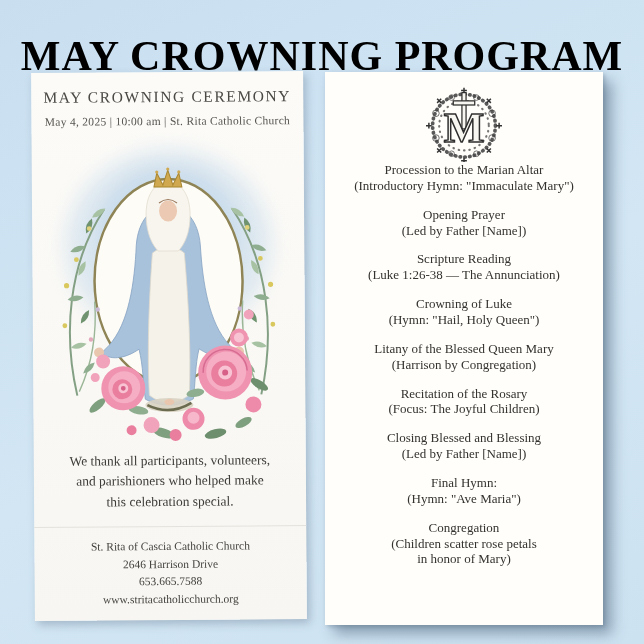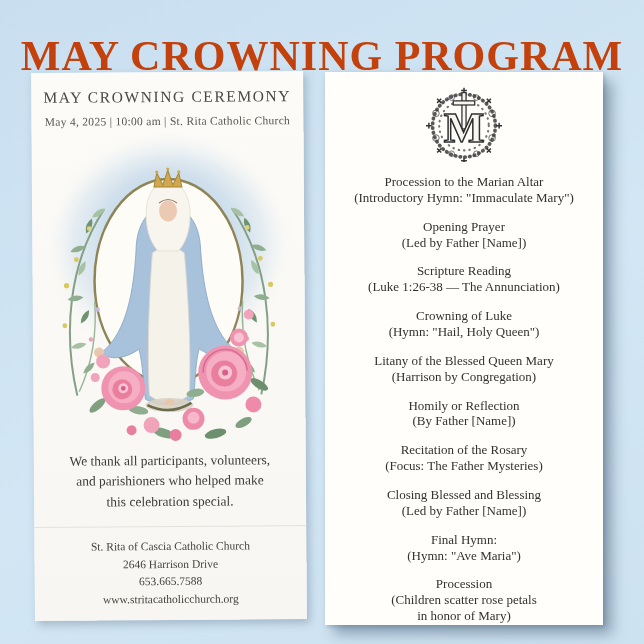--- a/index.html
+++ b/index.html
@@ -4,21 +4,21 @@
 <style>
   html,body{margin:0;padding:0;}
   body{
     width:644px;height:644px;position:relative;overflow:hidden;
     background:linear-gradient(155deg,#c9dff0 0%,#d2e6f4 55%,#cde2f1 100%);
     font-family:"Liberation Serif", serif;
     -webkit-font-smoothing:antialiased;
   }
   .page-title{
     position:absolute;top:4px;left:0;width:644px;text-align:center;
-    font-size:42px;font-weight:bold;letter-spacing:1px;color:#c2410c;
+    font-size:42px;font-weight:bold;letter-spacing:1px;color:#000000;
   }
   .card{position:absolute;box-sizing:border-box;}
   .card-left{
     left:33px;top:72px;width:272px;height:548px;
     background:linear-gradient(180deg,#fcfbf8 0%,#f7f6f2 100%);
     box-shadow:3px 4px 8px rgba(90,110,135,.38);
     transform:rotate(-0.4deg);
     text-align:center;
   }
   .card-right{
@@ -37,21 +37,21 @@
   .lc-thanks{
     margin-top:4px;font-size:13.5px;line-height:1.5;color:#3e3d39;
   }
   .lc-divider{
     margin:14px 0 0 0;border:none;border-top:1px solid #e4e2dc;height:0;
   }
   .lc-footer{
     margin-top:11px;font-size:11.5px;line-height:1.55;color:#44433e;
   }
   .emblem{display:block;margin:14px auto 0;}
-  .program{margin-top:12px;}
+  .program{margin-top:0;}
   .p-item{margin-bottom:13px;}
   .p-title,.p-detail{
     font-size:13px;line-height:1.22;color:#33322e;
   }
   .p-detail{white-space:pre-line;}
 </style>
 </head>
 <body>
 
 <h1 class="page-title">MAY CROWNING PROGRAM</h1>
@@ -248,34 +248,30 @@
     </div>
     <div class="p-item">
       <div class="p-title">Crowning of Luke</div>
       <div class="p-detail">(Hymn: "Hail, Holy Queen")</div>
     </div>
     <div class="p-item">
       <div class="p-title">Litany of the Blessed Queen Mary</div>
       <div class="p-detail">(Harrison by Congregation)</div>
     </div>
     <div class="p-item">
-      <div class="p-title">Homily or Reflection</div>
-      <div class="p-detail">(By Father [Name])</div>
-    </div>
-    <div class="p-item">
       <div class="p-title">Recitation of the Rosary</div>
-      <div class="p-detail">(Focus: The Father Mysteries)</div>
+      <div class="p-detail">(Focus: The Joyful Children)</div>
     </div>
     <div class="p-item">
       <div class="p-title">Closing Blessed and Blessing</div>
       <div class="p-detail">(Led by Father [Name])</div>
     </div>
     <div class="p-item">
       <div class="p-title">Final Hymn:</div>
       <div class="p-detail">(Hymn: "Ave Maria")</div>
     </div>
     <div class="p-item">
-      <div class="p-title">Procession</div>
+      <div class="p-title">Congregation</div>
       <div class="p-detail">(Children scatter rose petals
 in honor of Mary)</div>
     </div>
   </div>
 </div>
 
 </body></html>

